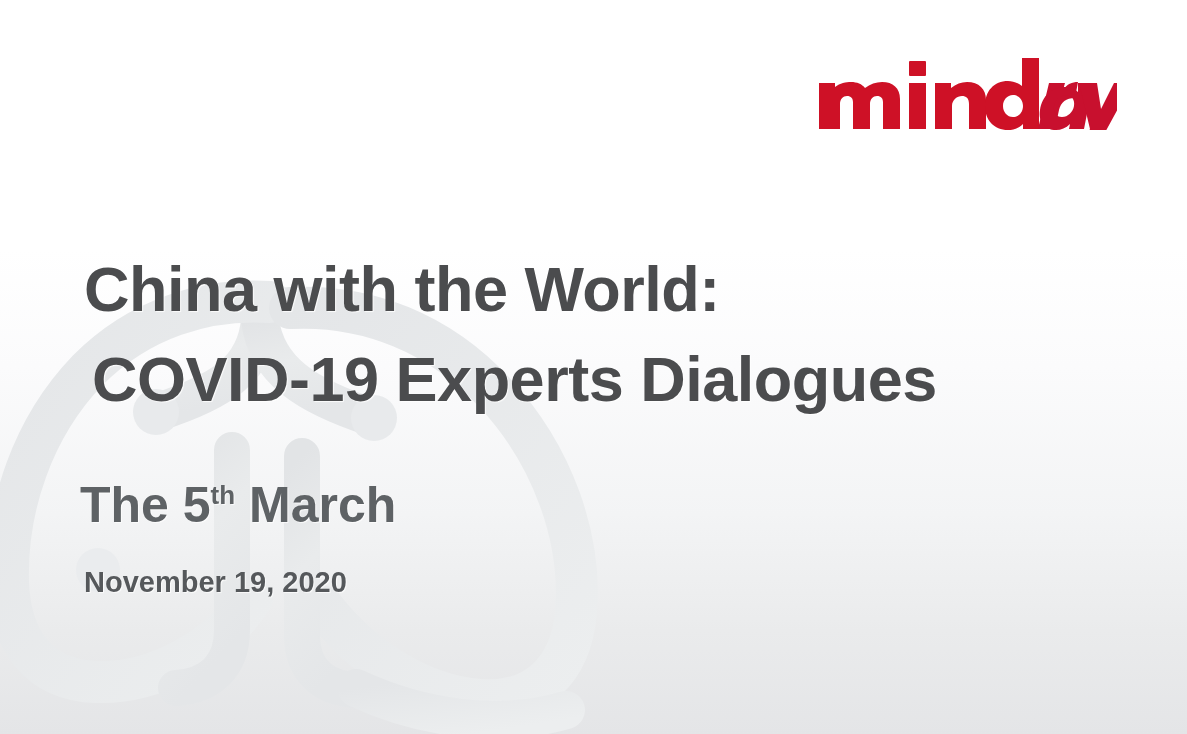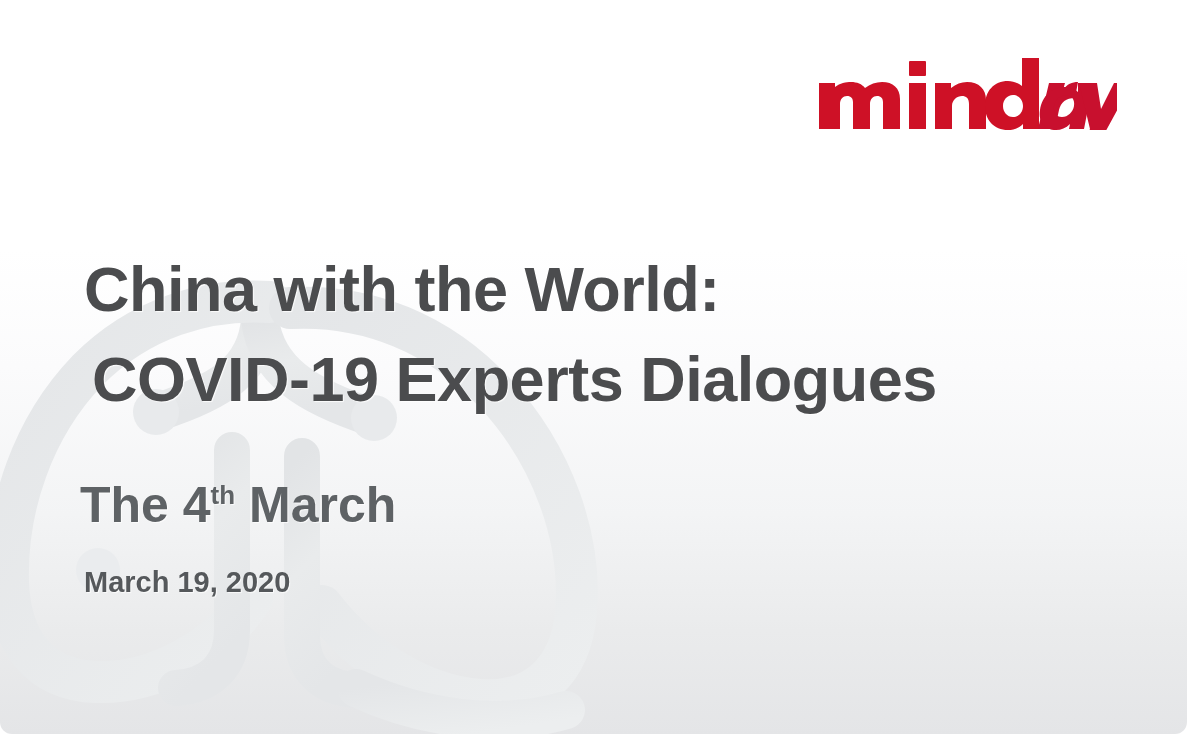--- a/index.html
+++ b/index.html
@@ -17,21 +17,20 @@
     width: 1187px;
     height: 734px;
     overflow: hidden;
     background: linear-gradient(to bottom,
         #ffffff 0%,
         #ffffff 34%,
         #fbfbfc 50%,
         #f3f4f5 70%,
         #eaebec 86%,
         #e4e5e7 100%);
-    border-radius: 12px;
   }
 
   
   .lung-watermark {
     position: absolute;
     left: -30px;
     top: 70px;
     width: 800px;
     height: 680px;
     pointer-events: none;
@@ -180,19 +179,19 @@
       </g>
     </svg>
   </div>
 
   <div class="content">
 
     <div class="title-line title-line-1">China with the World:</div>
 
     <div class="title-line title-line-2">COVID-19 Experts Dialogues</div>
 
-    <div class="subtitle"><span>The 4</span><sup>th</sup><span> March</span></div>
+    <div class="subtitle"><span>The 5</span><sup>th</sup><span> March</span></div>
 
-    <div class="date">March 19, 2020</div>
+    <div class="date">November 19, 2020</div>
 
   </div>
 
 </div>
 
 </body></html>

